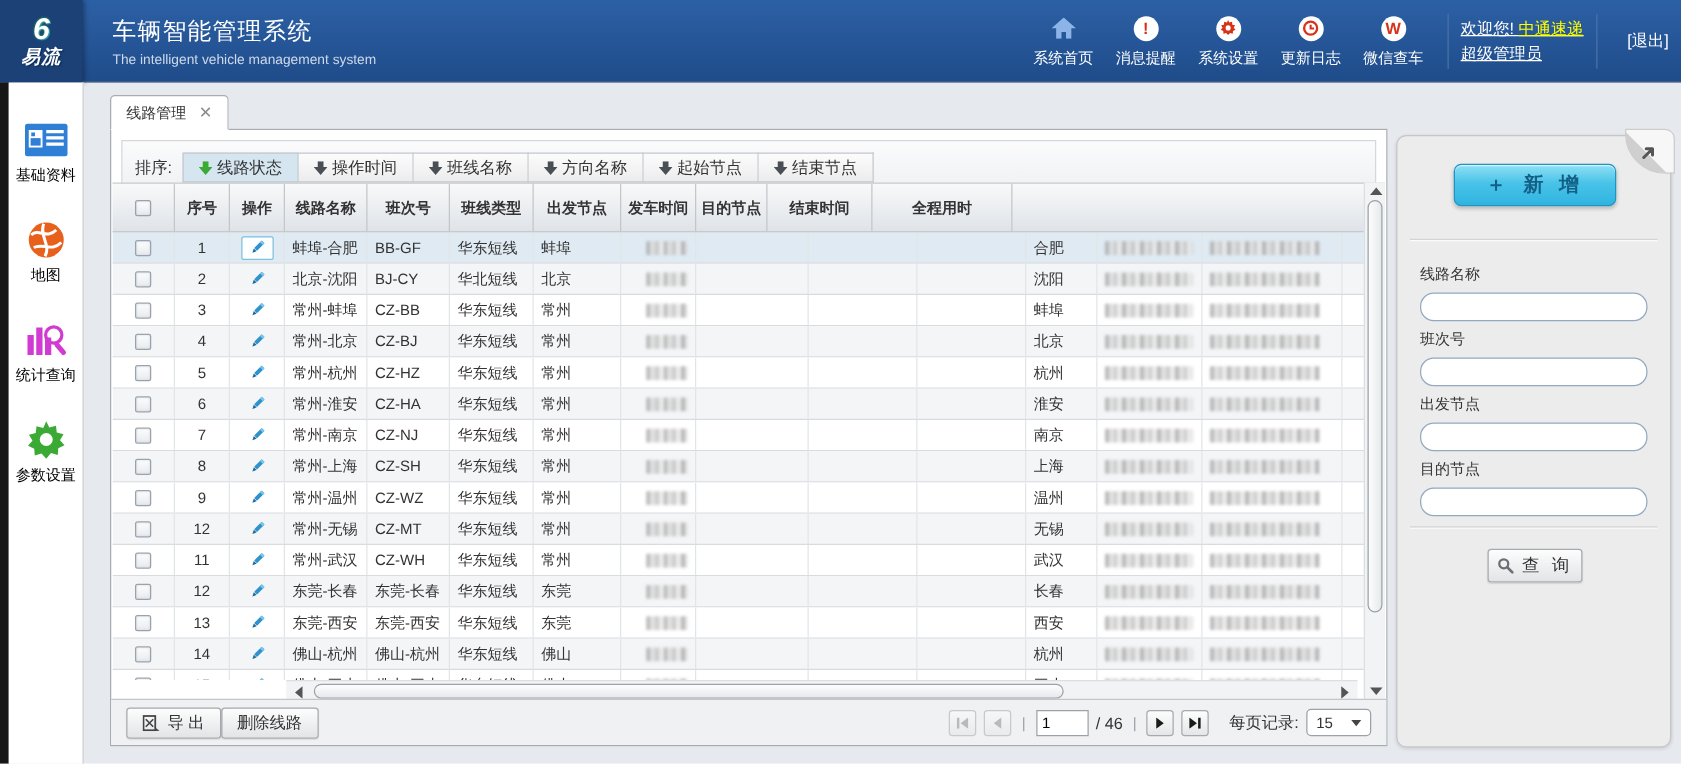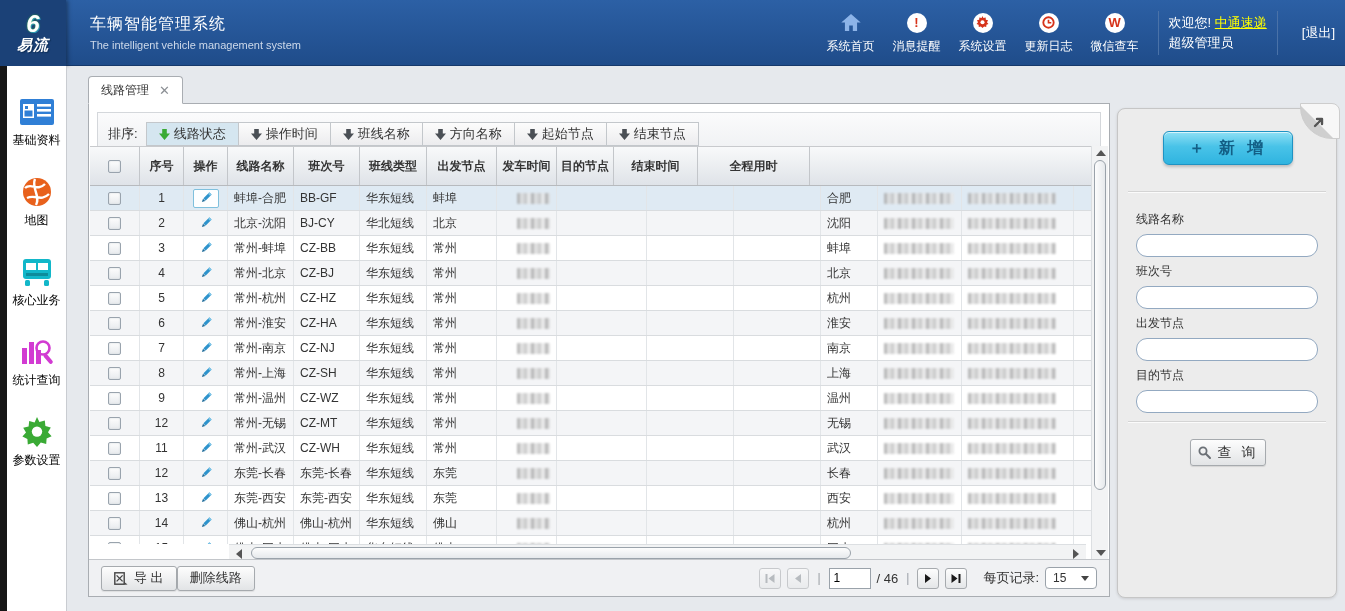--- a/index.html
+++ b/index.html
@@ -10,30 +10,30 @@
   
   .hdr { position:absolute; top:0; left:0; width:1345px; height:66px;
     background:linear-gradient(#2c60a5,#1f4c8a); border-bottom:1px solid #16396b; display:flex; }
   .logo-box { width:66px; height:66px; background:#1b4177; box-shadow:2px 0 4px rgba(0,0,0,.35);
     display:flex; flex-direction:column; align-items:center; justify-content:center; flex:0 0 66px; }
   .logo-six { font-size:24px; font-weight:bold; font-style:italic; color:#fff;
     text-shadow:0 0 2px #3ab54a, 1px 1px 0 #2a8fd0; line-height:24px; }
   .logo-txt { font-size:15px; font-weight:bold; font-style:italic; color:#fff;
     text-shadow:1px 1px 1px #0c2c55; letter-spacing:1px; }
   .hdr-title { margin-left:24px; display:flex; flex-direction:column; justify-content:center; }
-  .hdr-title .t1 { font-size:16px; color:#fff; letter-spacing:1px; }
+  .hdr-title .t1 { font-size:19px; color:#fff; letter-spacing:1px; }
   .hdr-title .t2 { font-size:11px; color:#cdd9ea; margin-top:4px; }
   .hdr-nav { margin-left:auto; display:flex; align-items:center; }
   .nav-item { width:66px; text-align:center; color:#fff; cursor:pointer; }
   .nav-item .ic { height:24px; display:flex; align-items:center; justify-content:center; }
   .nav-item .lb { font-size:12px; margin-top:3px; }
   .circle-ic { width:20px; height:20px; border-radius:50%; background:#fff;
     display:flex; align-items:center; justify-content:center; color:#d6331a; font-weight:bold; font-size:13px; }
   .hdr-sep { width:1px; height:44px; background:#4a72a8; margin:0 10px; align-self:center; }
-  .welcome { color:#fff; line-height:20px; font-size:13px; align-self:center; white-space:nowrap; }
+  .welcome { color:#fff; line-height:20px; font-size:13px; align-self:center; white-space:nowrap;text-decoration:underline; }
   .welcome .company { color:#ffff00; text-decoration:underline; cursor:pointer; }
   .logout { color:#fff; font-size:13px; align-self:center; margin:0 10px 0 14px; cursor:pointer; white-space:nowrap; }
 
   
   .black-strip { position:absolute; top:66px; left:0; width:7px; height:545px; background:#161616; }
   .sidebar { position:absolute; top:66px; left:7px; width:60px; height:545px; background:#fff;
     border-right:1px solid #c9ccd1; }
   .side-item { width:100%; height:80px; padding-top:14px; text-align:center; cursor:pointer; }
   .side-item .sic { height:36px; display:flex; align-items:center; justify-content:center; }
   .side-item .slb { font-size:12px; color:#000000; margin-top:2px; }
@@ -229,33 +229,20 @@
       <div class="slb">基础资料</div>
     </div>
     <div class="side-item">
       <div class="sic">
         <svg width="32" height="32" viewBox="0 0 32 32">
             <circle cx="16" cy="16" r="14" fill="#e8611c"></circle>
             <path d="M4 12 C10 6,16 16,24 8 M6 22 C14 18,20 26,28 18 M14 3 C10 12,20 20,15 29" stroke="#fff" stroke-width="2.4" fill="none"></path>
           </svg>
       </div>
       <div class="slb">地图</div>
-    </div>
-    <div class="side-item">
-      <div class="sic">
-        <svg width="34" height="30" viewBox="0 0 34 30">
-            <rect x="3" y="2" width="28" height="20" rx="3" fill="#12b7c9"></rect>
-            <rect x="6" y="6" width="10" height="7" fill="#fff"></rect>
-            <rect x="18" y="6" width="10" height="7" fill="#fff"></rect>
-            <rect x="6" y="16" width="22" height="3" fill="#0d8c9b"></rect>
-            <rect x="5" y="23" width="5" height="6" rx="1.5" fill="#12b7c9"></rect>
-            <rect x="24" y="23" width="5" height="6" rx="1.5" fill="#12b7c9"></rect>
-          </svg>
-      </div>
-      <div class="slb">核心业务</div>
     </div>
     <div class="side-item">
       <div class="sic">
         <svg width="34" height="32" viewBox="0 0 34 32">
             <rect x="2" y="12" width="5" height="16" fill="#d23bd2"></rect>
             <rect x="9" y="6" width="5" height="22" fill="#d23bd2"></rect>
             <rect x="16" y="14" width="5" height="14" fill="#d23bd2"></rect>
             <circle cx="23" cy="12" r="6.5" fill="none" stroke="#d23bd2" stroke-width="2.6"></circle>
             <rect x="26.2" y="17" width="4" height="12" rx="1.8" transform="rotate(-40 28 23)" fill="#d23bd2"></rect>
           </svg>

